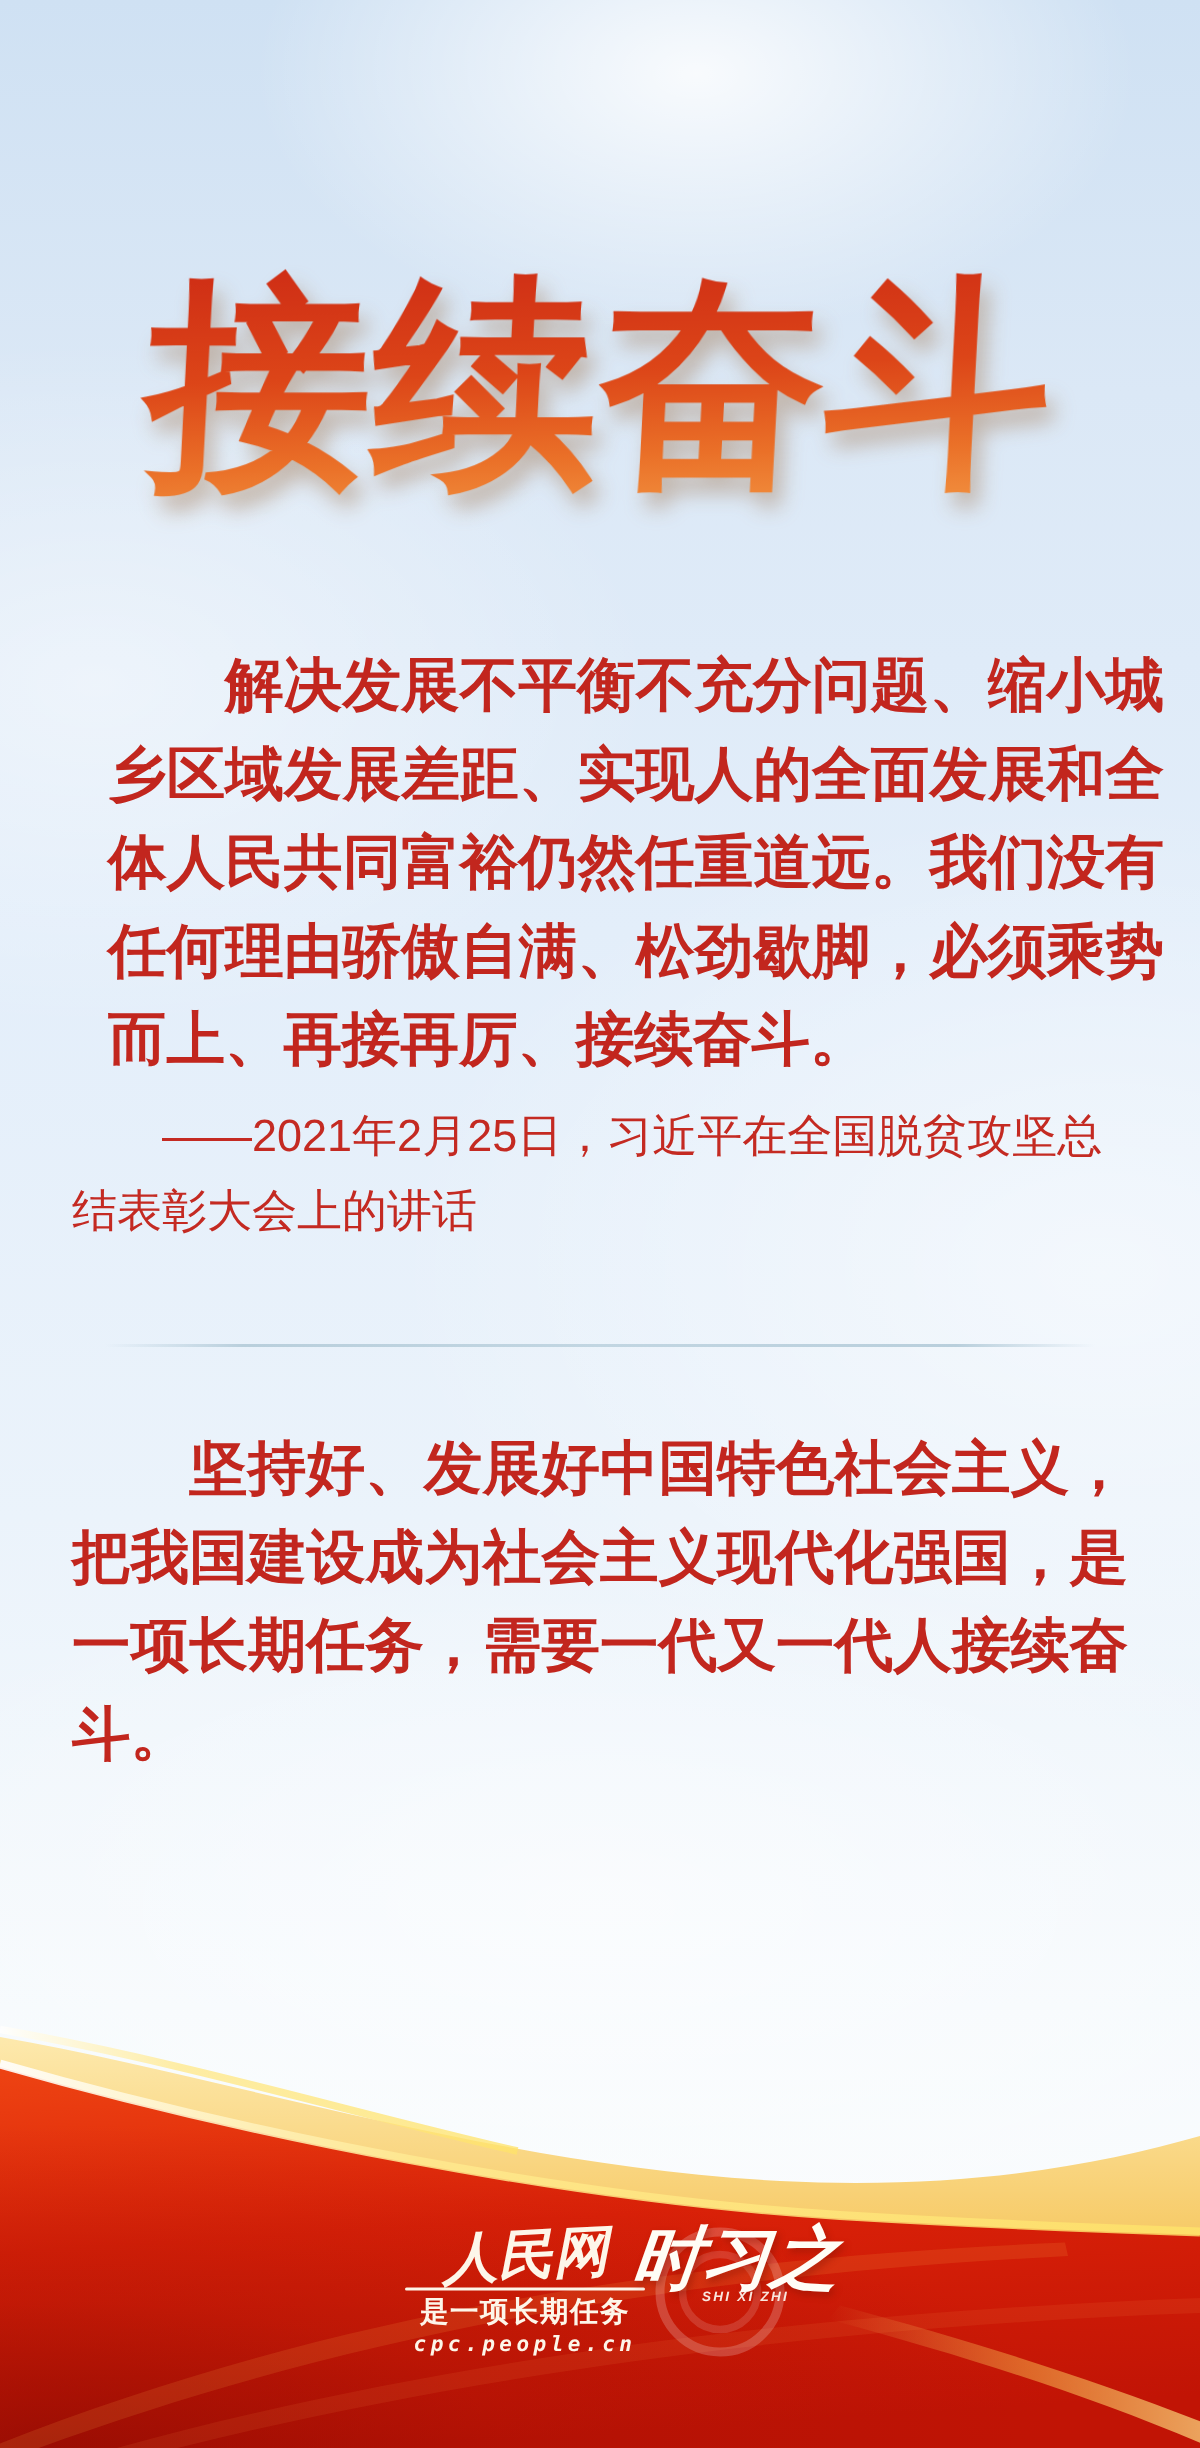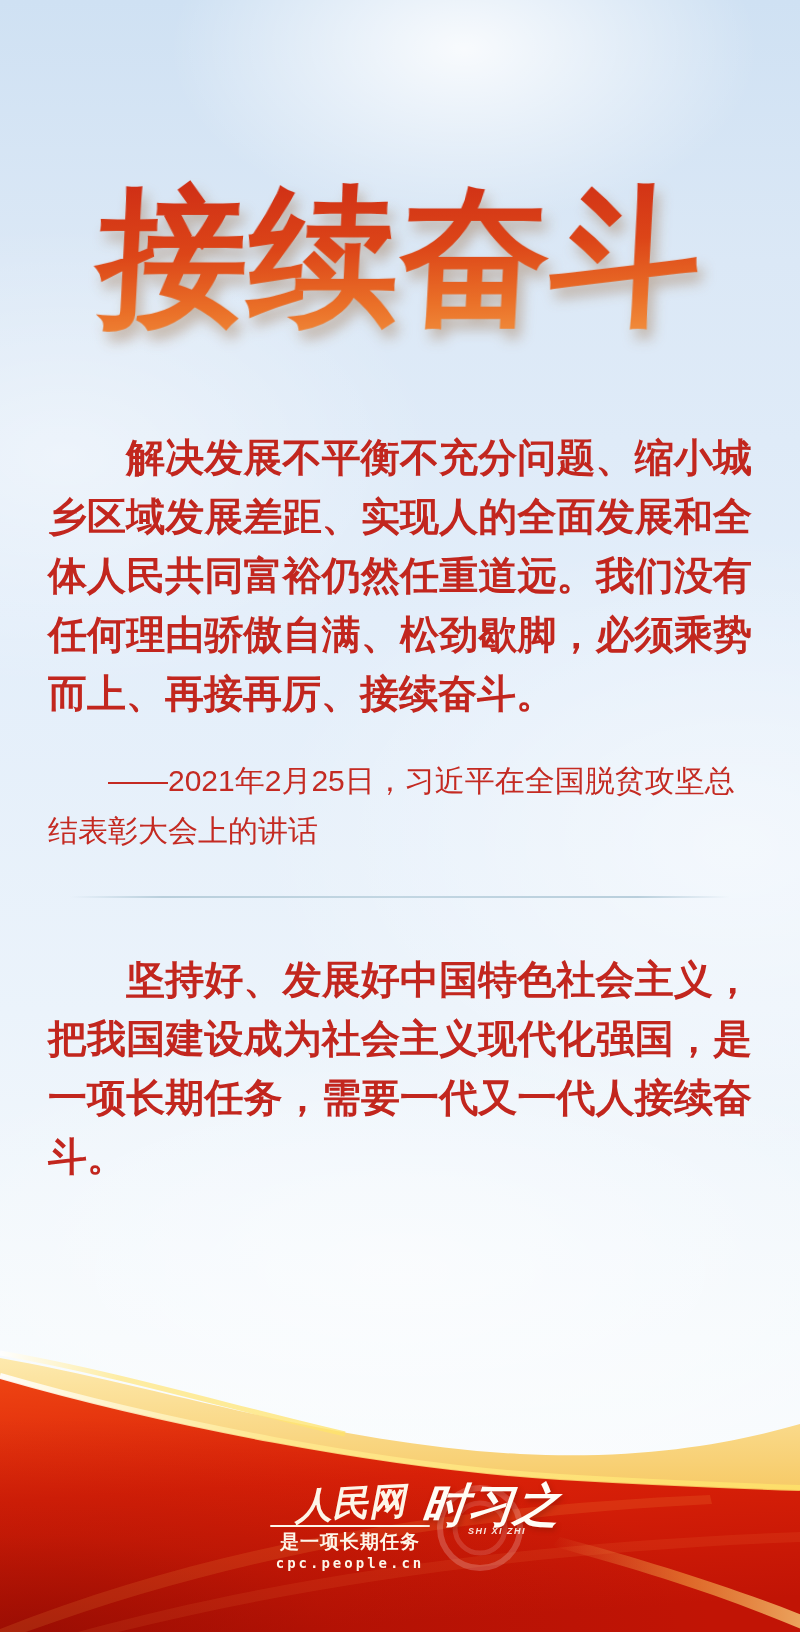--- a/index.html
+++ b/index.html
@@ -21,46 +21,47 @@
     background:linear-gradient(178deg,#ce2c15 8%,#dc4518 45%,#ea7028 72%,#f5a04a 100%);
     -webkit-background-clip:text;background-clip:text;color:transparent;
     filter:drop-shadow(6px 10px 7px rgba(160,115,75,0.45));
   }
   .quote{
     position:absolute;left:48px;width:704px;margin:0;
     font-size:39px;line-height:59px;font-weight:bold;
     color:#c2261e;text-indent:2em;text-align:justify;
     font-family:"Liberation Sans","DejaVu Sans",sans-serif;
   }
-  .quote-1{top:428px;}
+  .quote-1{top:428px;margin-left:24px;}
   .quote-2{top:950px;}
   .attribution{
     position:absolute;left:48px;width:704px;margin:0;
     font-size:30px;line-height:50px;font-weight:400;
     color:#c42a22;text-indent:2em;text-align:left;
   }
-  .attribution-1{top:756px;}
+  .attribution-1{top:733px;}
   .attribution-2{top:1155px;}
   .divider{
     position:absolute;top:896px;left:70px;width:660px;height:2px;
     background:linear-gradient(90deg,rgba(185,207,220,0),#b9cfdc 14%,#c2d6e2 50%,#b9cfdc 86%,rgba(185,207,220,0));
   }
   .footer{position:absolute;left:0;bottom:0;width:800px;height:300px;}
   .footer svg{position:absolute;left:0;top:0;}
   .brand{position:absolute;left:262px;top:152px;width:176px;text-align:center;color:#fdf6e9;}
   .brand-script{
     font-size:37px;font-weight:bold;font-style:italic;
     font-family:"DejaVu Serif","Liberation Serif",serif;
     transform:rotate(-3deg);line-height:38px;
   }
   .brand-line{height:2px;background:#fdf6e9;margin:3px 8px 4px;border-radius:1px;}
   .brand-name{font-size:19px;font-weight:bold;letter-spacing:1px;line-height:21px;}
   .brand-domain{
     font-size:14px;font-weight:bold;letter-spacing:3px;margin-top:3px;
     font-family:"DejaVu Sans Mono","Liberation Mono",monospace;
+    font-style:italic;
   }
   .program{position:absolute;left:422px;top:150px;width:150px;color:#fffdf6;}
   .program-main{
     font-size:46px;font-weight:900;font-style:italic;line-height:46px;
     transform:skewX(-6deg);text-shadow:2px 3px 5px rgba(130,20,5,0.45);
     font-family:"Liberation Sans","DejaVu Sans",sans-serif;
   }
   .program-sub{font-size:9px;font-weight:bold;letter-spacing:1.5px;text-align:center;margin-top:-2px;font-style:italic;opacity:0.9;}
 </style>
 </head>

